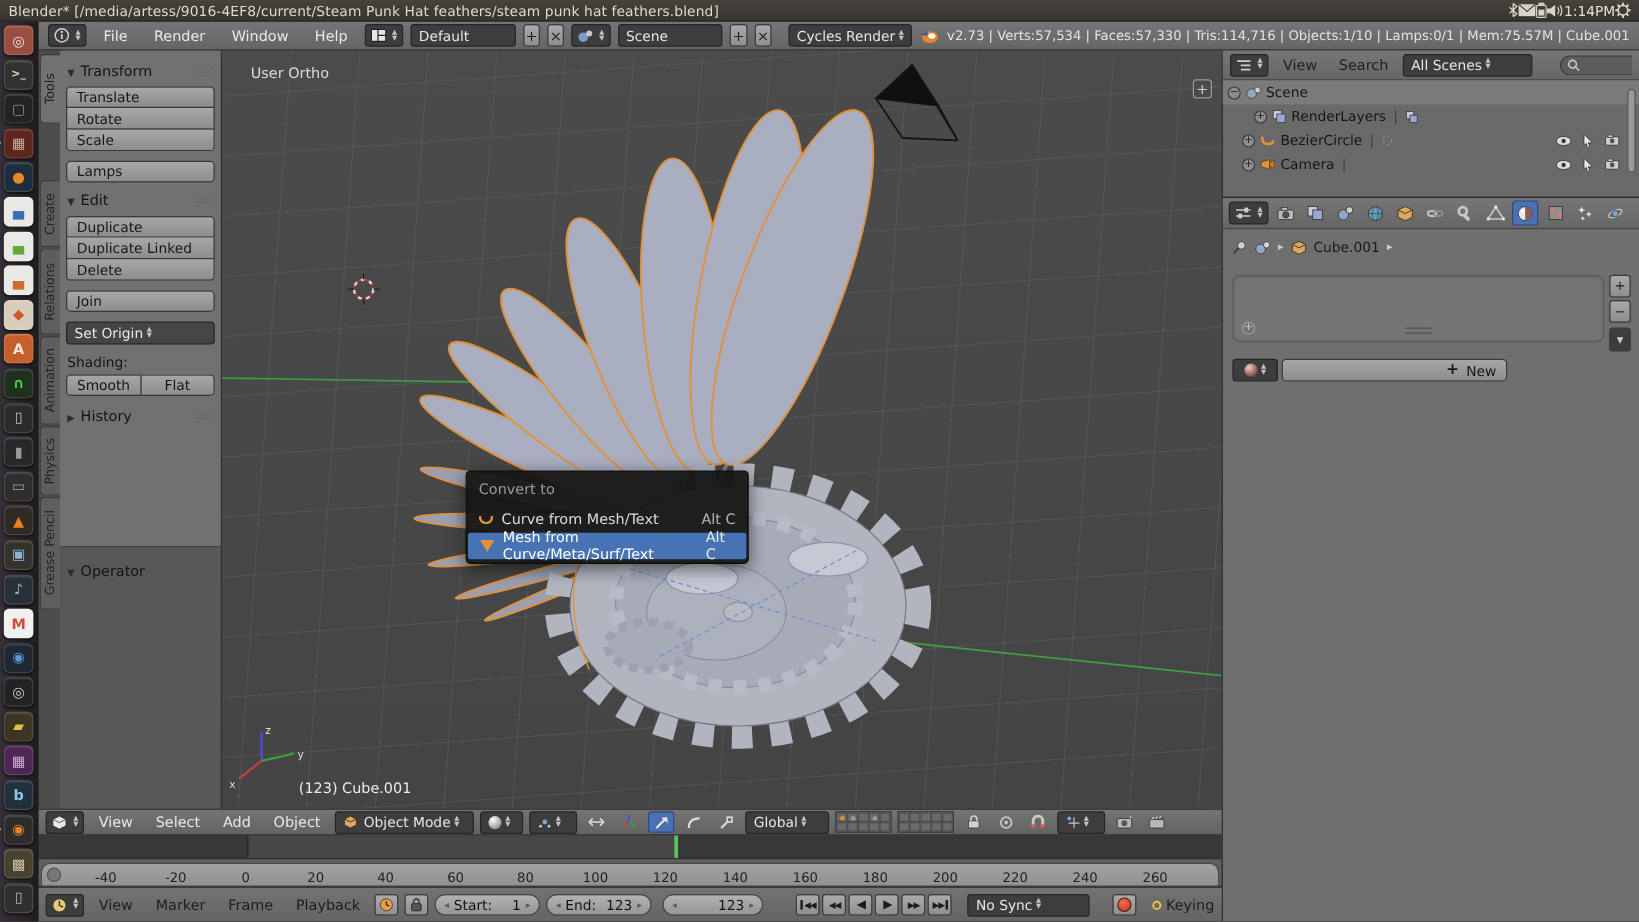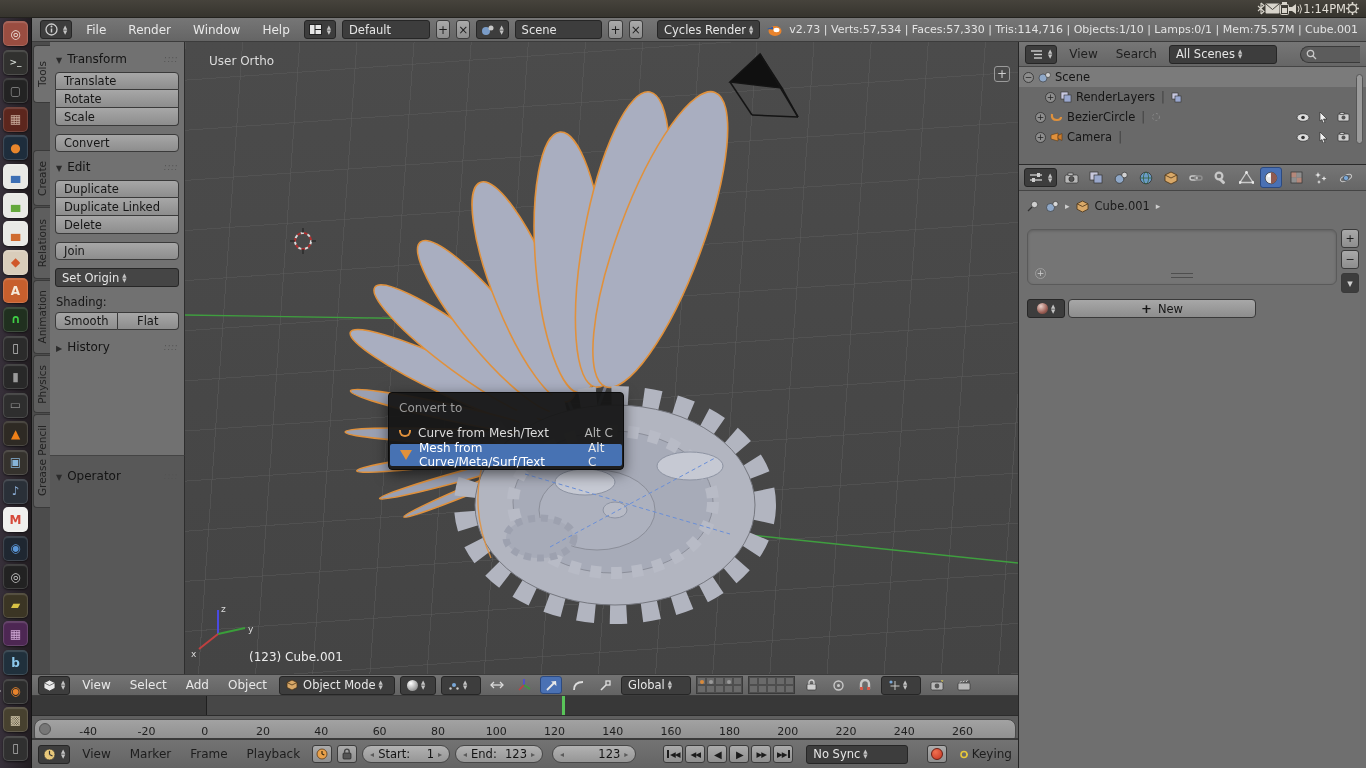--- a/index.html
+++ b/index.html
@@ -102,21 +102,21 @@
 #slotbox{position:absolute;left:8px;top:64px;width:310px;height:56px;background:#757575;border:1px solid #5a5a5a;border-radius:6px;box-shadow:inset 0 1px 3px rgba(0,0,0,.18)}
 .slot-plus{position:absolute;left:7px;bottom:5px;width:11px;height:11px;border:1px solid #9c9c9c;border-radius:50%;color:#cfcfcf;font-size:9px;line-height:9px;text-align:center}
 .slot-plus::before{content:"+"}
 .slot-grip{position:absolute;left:50%;bottom:6px;width:22px;height:5px;border-top:1.5px solid #4e4e4e;border-bottom:1.5px solid #4e4e4e;transform:translateX(-50%)}
 #slotbtns{position:absolute;left:322px;top:64px;width:18px;display:flex;flex-direction:column;gap:2px}
 .sbtn{width:18px;height:19px;background:linear-gradient(#a9a9a9,#8d8d8d);border:1px solid #3a3a3a;border-radius:3px;color:#1c1c1c;display:flex;align-items:center;justify-content:center;font-size:11px}
 .sbtn.dark{background:#3d3d3d;color:#cfcfcf;height:20px;margin-top:2px}
 #newrow{position:absolute;left:8px;top:134px;display:flex;gap:3px;align-items:center}
 .matdd{width:38px;justify-content:center}
 .matball{width:11px;height:11px;border-radius:50%;background:radial-gradient(circle at 35% 30%,#e8cfc8,#9c5f55 60%,#55332d);display:inline-block}
-#newbtn{width:188px;height:19px;justify-content:center;gap:6px}
+#newbtn{width:188px;height:19px;justify-content:flex-end;gap:6px}
 .plus-ic::before{content:"+";font-weight:bold;font-size:13px}
 
 
 #vphdr{position:absolute;left:32px;top:674px;width:986px;height:22px;background:linear-gradient(#747474,#636363);border-top:1px solid #3c3c3c;border-bottom:1px solid #3c3c3c;display:flex;align-items:center;gap:5px;padding:0 6px;z-index:30}
 .vmenu{color:#e8e8e8;font-size:12px;padding:0 7px;white-space:nowrap}
 .tbtn{width:22px;height:18px;border-radius:3px;display:flex;align-items:center;justify-content:center;background:transparent}
 .tbtn.active{background:#4a71b4;border:1px solid #2c4a80}
 .lgrid{display:grid;grid-template-columns:repeat(5,9px);grid-template-rows:repeat(2,8px);border:1px solid #3a3a3a;background:#6a6a6a}
 .lcell{border:.5px solid #4e4e4e;position:relative}
 .lcell.on::before{content:"";position:absolute;left:2px;top:1.5px;width:4px;height:4px;border-radius:50%;background:#d88a3a}
@@ -138,20 +138,21 @@
 .pb .bar{width:2px;height:8px;background:#1c1c1c}
 #recbtn{width:22px;height:18px;background:linear-gradient(#ababab,#8f8f8f);border:1px solid #3c3c3c;border-radius:3px;display:flex;align-items:center;justify-content:center}
 #recbtn::before{content:"";width:10px;height:10px;border-radius:50%;background:radial-gradient(circle at 35% 30%,#f07050,#c23422);border:1px solid #6a1e14}
 #keying{display:flex;align-items:center;gap:4px;color:#1d1d1d;font-size:12px;margin-left:2px;overflow:hidden;white-space:nowrap;max-width:64px}
 svg{display:block}
 </style>
 </head>
 <body>
 
 <div id="topbar">
+  <span id="title">Blender* [/media/artess/9016-4EF8/current/Steam Punk Hat feathers/steam punk hat feathers.blend]</span>
   <div id="tray">
     <span>
         <svg width="8" height="13">
           <path d="M4 1 L4 12 M4 1 L7 3.5 L1 9 M4 12 L7 9.5 L1 4" stroke="#d8d4cb" stroke-width="1.1" fill="none"></path>
         </svg>
       </span>
     <span>
         <svg width="15" height="11">
           <rect x="0.5" y="0.5" width="14" height="10" rx="1" fill="#d8d4cb"></rect>
           <path d="M1 1 L7.5 6.5 L14 1" stroke="#4a463e" fill="none"></path>
@@ -349,21 +350,21 @@
   <div class="phdr">
       <i class="tri"></i>
       <span>Transform</span>
       <i class="dots"></i>
     </div>
   <div class="grp">
     <div class="btn">Translate</div>
     <div class="btn">Rotate</div>
     <div class="btn">Scale</div>
   </div>
-  <div class="btn solo">Convert</div>
+  <div class="btn solo">Lamps</div>
   <div class="phdr">
       <i class="tri"></i>
       <span>Edit</span>
       <i class="dots"></i>
     </div>
   <div class="grp">
     <div class="btn">Duplicate</div>
     <div class="btn">Duplicate Linked</div>
     <div class="btn">Delete</div>
   </div>

